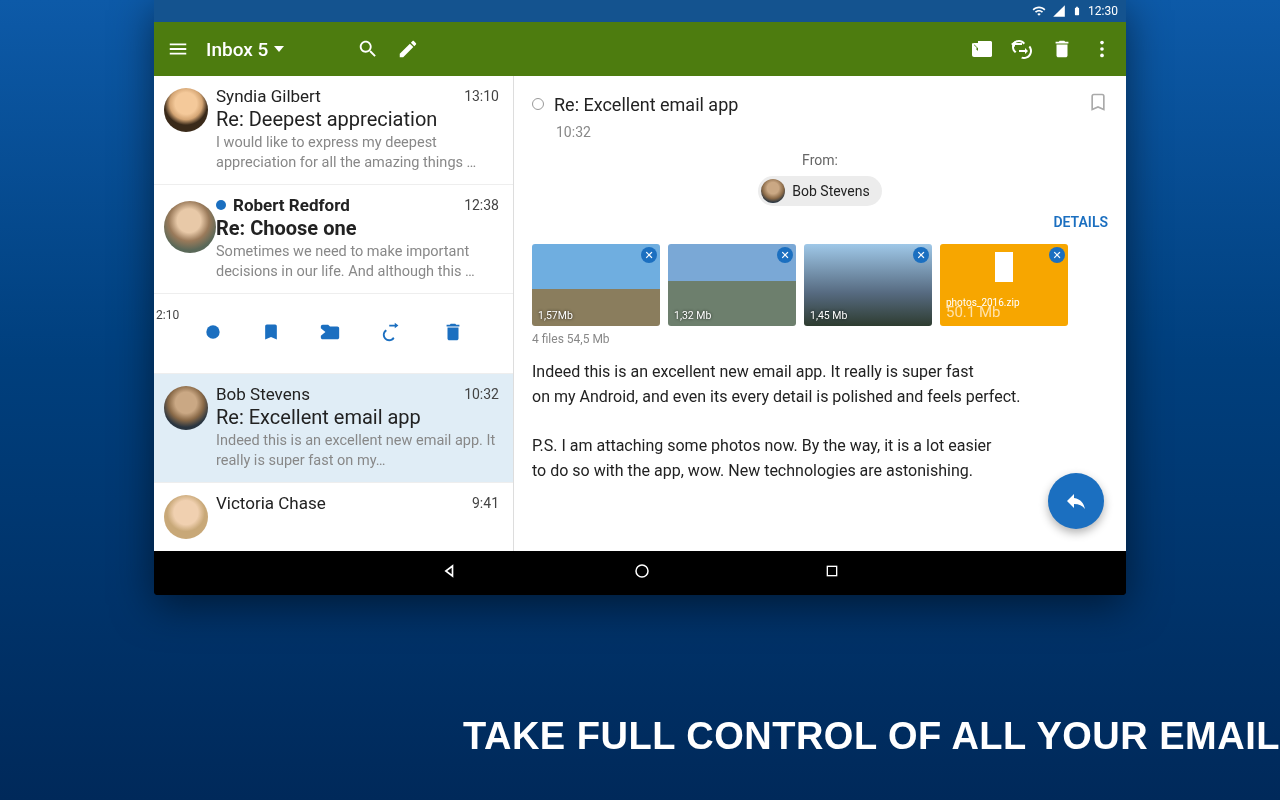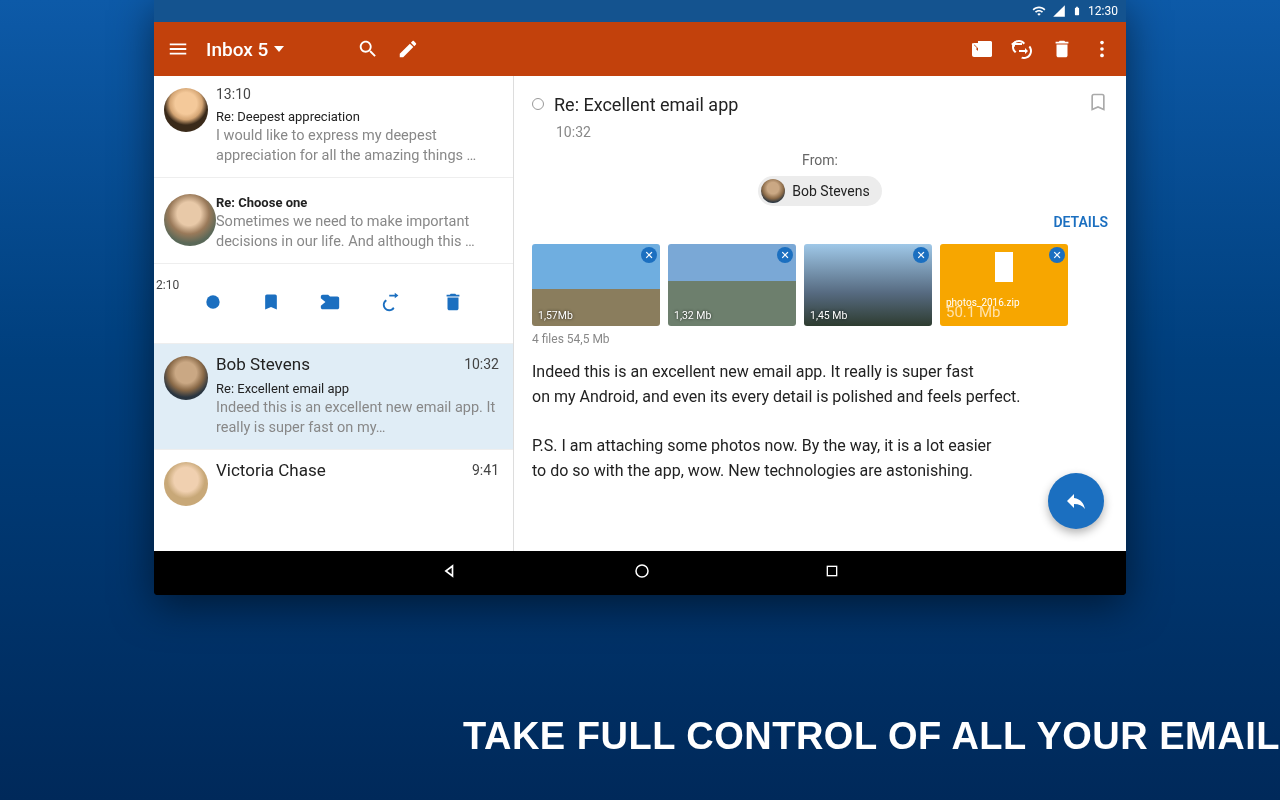--- a/index.html
+++ b/index.html
@@ -1,35 +1,35 @@
 <!DOCTYPE html>
 <html><head>
 <meta charset="utf-8">
 <style>
 * { box-sizing: border-box; margin: 0; padding: 0; }
 body { font-family: Roboto, Arial, sans-serif; width: 1280px; height: 800px; overflow: hidden; background: linear-gradient(180deg, #0d5aa8 0%, #003f7d 45%, #00295a 100%); position: relative; }
 .tablet { position: absolute; top: 0; left: 154px; width: 972px; height: 595px; background: #000; border-radius: 0 0 4px 4px; overflow: hidden; display: flex; flex-direction: column; box-shadow: 0 10px 40px rgba(0,0,0,0.5); }
 .statusbar { height: 22px; background: #14538f; display: flex; justify-content: flex-end; align-items: center; padding: 0 8px; gap: 6px; color: #fff; font-size: 12px; }
-.toolbar { height: 54px; background: #c2410c; display: flex; align-items: center; padding: 0 12px; gap: 16px; color: #fff; }
+.toolbar { height: 54px; background: #4d7c0f; display: flex; align-items: center; padding: 0 12px; gap: 16px; color: #fff; }
 .toolbar .spacer { flex: 1; }
 .tb-ico { width: 24px; height: 24px; display: flex; align-items: center; justify-content: center; cursor: pointer; }
 .inbox-label { font-size: 19px; font-weight: 500; cursor: pointer; display: flex; align-items: center; gap: 6px; }
 .inbox-label .caret { width: 0; height: 0; border-left: 5px solid transparent; border-right: 5px solid transparent; border-top: 6px solid #fff; }
 .content { flex: 1; display: flex; background: #fff; overflow: hidden; }
 .list { width: 360px; border-right: 1px solid #ddd; position: relative; overflow: hidden; }
 .item { padding: 10px 14px 12px 62px; border-bottom: 1px solid #eee; position: relative; cursor: pointer; }
 .item.selected { background: #e0edf6; }
 .avatar { width: 44px; height: 44px; border-radius: 50%; background: #bbb; position: absolute; left: 10px; top: 12px; overflow: hidden; }
 .avatar-lg { width: 52px; height: 52px; }
 .sender-line { display: flex; align-items: center; }
 .sender { font-size: 17px; color: #222; flex: 1; white-space: nowrap; overflow: hidden; text-overflow: ellipsis; }
 .sender.unread { font-weight: 700; }
 .dot { width: 10px; height: 10px; border-radius: 50%; background: #1b6fc0; margin-right: 7px; flex-shrink: 0; }
 .time { font-size: 14px; color: #444; }
-.subject { font-size: 13px; color: #222; margin-top: 7px; }
+.subject { font-size: 20px; color: #222; margin-top: 1px; }
 .subject.unread { font-weight: 700; }
 .preview { font-size: 14.5px; color: #888; margin-top: 2px; line-height: 1.35; display: -webkit-box; -webkit-line-clamp: 2; -webkit-box-orient: vertical; overflow: hidden; }
 .actions-row { height: 80px; display: flex; align-items: center; justify-content: space-around; padding: 0 30px; border-bottom: 1px solid #eee; position: relative; }
 .actions-row .peek { position: absolute; left: 2px; top: 14px; font-size: 12px; color: #444; }
 .act-ico { color: #1b6fc0; cursor: pointer; }
 .pane { flex: 1; padding: 14px 18px; position: relative; overflow: hidden; }
 .pane-head { display: flex; align-items: center; gap: 10px; }
 .ring { width: 12px; height: 12px; border: 1.5px solid #999; border-radius: 50%; flex-shrink: 0; }
 .pane-subject { font-size: 18px; color: #222; flex: 1; }
 .bookmark-ico { color: #aaa; cursor: pointer; }
@@ -126,28 +126,34 @@
         </svg>
     </div>
   </div>
 
   <div class="content">
     <div class="list">
 
       <div class="item">
         <div class="avatar" style="background:radial-gradient(circle at 50% 35%, #f4c99a 30%, #d4a574 45%, #3a2a1a 60%)"></div>
         <div class="sender-line">
+            <span class="sender">Syndia Gilbert</span>
             <span class="time">13:10</span>
           </div>
         <div class="subject">Re: Deepest appreciation</div>
         <div class="preview">I would like to express my deepest appreciation for all the amazing things …</div>
       </div>
 
       <div class="item">
         <div class="avatar avatar-lg" style="top:16px; background:radial-gradient(circle at 48% 38%, #e8c9a8 28%, #9a7a5a 48%, #5a6858 70%)"></div>
+        <div class="sender-line">
+            <span class="dot"></span>
+            <span class="sender unread">Robert Redford</span>
+            <span class="time">12:38</span>
+          </div>
         <div class="subject unread">Re: Choose one</div>
         <div class="preview">Sometimes we need to make important decisions in our life. And although this …</div>
       </div>
 
       <div class="actions-row">
         <span class="peek">2:10</span>
         <div class="act-ico"><svg width="20" height="20" viewBox="0 0 24 24" fill="currentColor">
               <circle cx="12" cy="12" r="8"></circle>
             </svg></div>
         <div class="act-ico"><svg width="20" height="20" viewBox="0 0 24 24" fill="currentColor">

